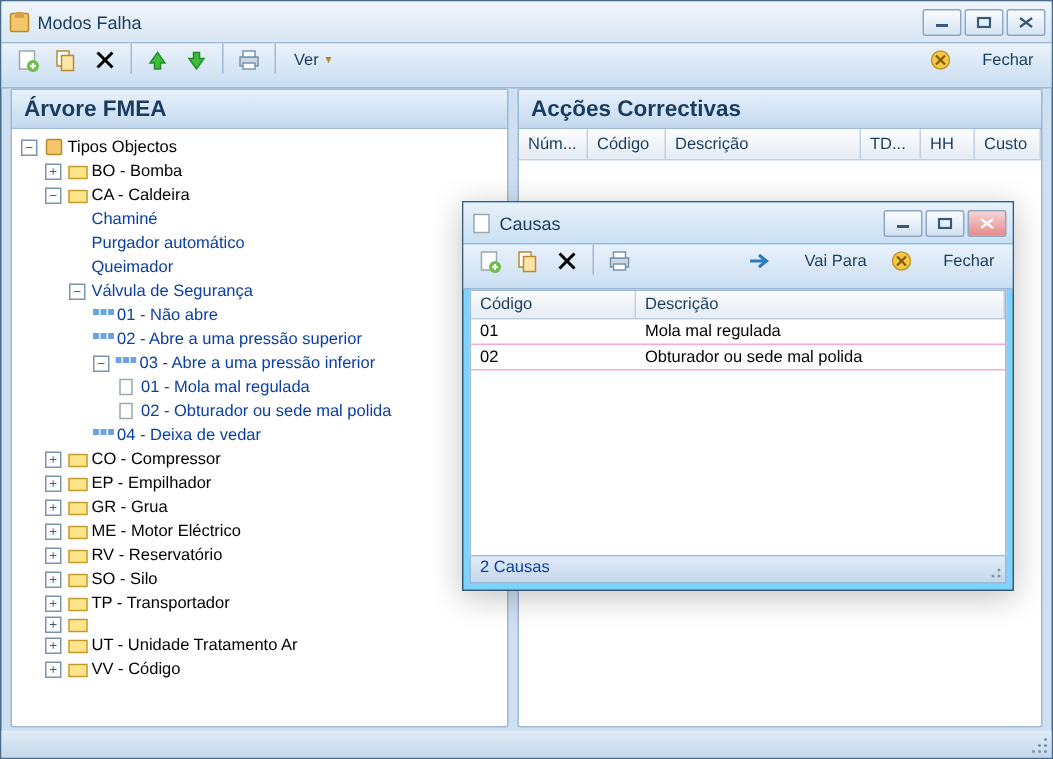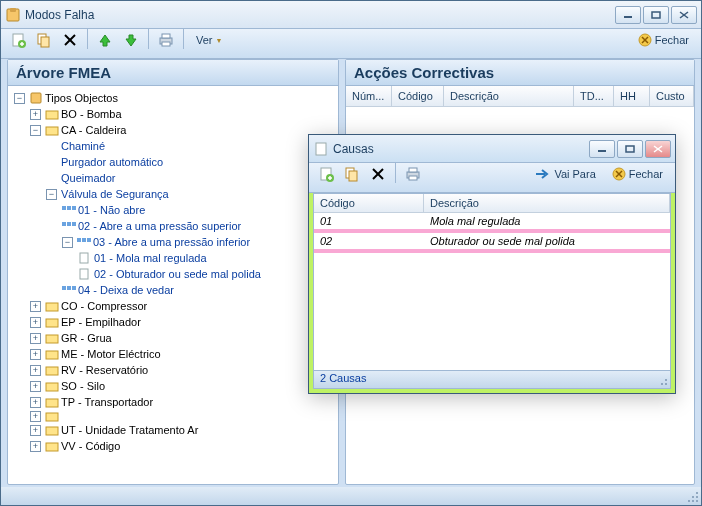--- a/index.html
+++ b/index.html
@@ -14,21 +14,21 @@
 .winbtns { display: flex; gap: 2px; }
 .winbtn { width: 26px; height: 18px; border: 1px solid #8da8c4; border-radius: 2px; background: linear-gradient(#f9fcff,#d4e3f2); display: flex; align-items: center; justify-content: center; color: #3a5a7a; font-size: 10px; cursor: pointer; }
 .winbtn.close { background: linear-gradient(#f8d4d4,#e58a8a); color: #fff; }
 
 
 .toolbar { height: 30px; background: linear-gradient(#eaf2fb,#cadef2); border-bottom: 1px solid #9fb8d4; display: flex; padding: 0 6px; gap: 4px; }
 .tool { width: 22px; height: 22px; display: flex; align-items: center; justify-content: center; border: 1px solid transparent; border-radius: 2px; cursor: pointer; }
 .sep { width: 1px; height: 20px; background: #9fb8d4; margin: 0 2px; }
 .toolbar .spacer { flex: 1; }
 .menutool { padding: 0 6px; height: 22px; display: flex; align-items: center; gap: 3px; cursor: pointer; color: #1a3c5e; }
-.closebtn-tb { display: flex; align-items: center; gap: 3px; padding: 0 6px; height: 22px; cursor: pointer; color: #1a3c5e; }
+.closebtn-tb { display: flex; align-items: center; gap: 21px; padding: 0 6px; height: 22px; cursor: pointer; color: #1a3c5e; }
 
 
 .main-body { position: absolute; top: 58px; left: 6px; right: 6px; bottom: 20px; display: flex; gap: 6px; }
 .panel { border: 1px solid #9fb8d4; background: #fff; display: flex; flex-direction: column; border-radius: 2px; }
 .panel.left { flex: 1; }
 .panel.right { width: 350px; }
 .panel-head { background: linear-gradient(#e8f1fb,#c3d9ef); padding: 4px 8px; color: #1a3c5e; font-size: 15px; font-weight: bold; border-bottom: 1px solid #9fb8d4; }
 .panel-body { flex: 1; overflow: auto; padding: 4px; }
 
 
@@ -45,29 +45,29 @@
 
 
 .grid-head { display: flex; background: linear-gradient(#fdfdfe,#e4ecf5); border-bottom: 1px solid #c3d0de; }
 .grid-head .col { padding: 4px 6px; border-right: 1px solid #c3d0de; color: #1a3c5e; font-size: 11px; }
 
 
 .main-status { position: absolute; left: 0; right: 0; bottom: 0; height: 18px; background: linear-gradient(#e1ecf7,#c3d7eb); }
 .grip { position: absolute; right: 2px; bottom: 2px; width: 12px; height: 12px; }
 
 
-.child-win { left: 308px; top: 134px; width: 368px; height: 260px; border: 1px solid #3a5a7a; background: #bef264; box-shadow: 0 4px 20px rgba(0,0,0,.25); }
+.child-win { left: 308px; top: 134px; width: 368px; height: 260px; border: 1px solid #3a5a7a; background: #7dd3fc; box-shadow: 0 4px 20px rgba(0,0,0,.25); }
 .child-win .titlebar { background: linear-gradient(#e9f1fa,#cbe0f3); }
 .child-body { position: absolute; top: 58px; left: 4px; right: 4px; bottom: 22px; background: #fff; border: 1px solid #9fb8d4; display: flex; flex-direction: column; }
 .list-head { display: flex; background: linear-gradient(#fdfdfe,#e4ecf5); border-bottom: 1px solid #c3d0de; }
 .list-head .col { padding: 3px 6px; border-right: 1px solid #c3d0de; color: #1a3c5e; }
 .list-head .col.c1 { width: 110px; }
 .list-head .col.c2 { flex: 1; }
 .list-rows { flex: 1; overflow: auto; }
-.list-row { display: flex; border-bottom: 4px solid #f9a8d4; font-style: italic; }
+.list-row { display: flex; border-bottom: 1px solid #f9a8d4; }
 .list-row .cell { padding: 2px 6px; }
 .list-row .cell.c1 { width: 110px; }
 .list-row .cell.c2 { flex: 1; }
 .child-status { position: absolute; left: 4px; right: 4px; bottom: 4px; height: 18px; background: linear-gradient(#e1ecf7,#c3d7eb); border: 1px solid #9fb8d4; border-top: none; padding: 1px 6px; color: #0a3ea0; }
 
 
 svg { display: block; }
 </style>
 </head>
 <body>

